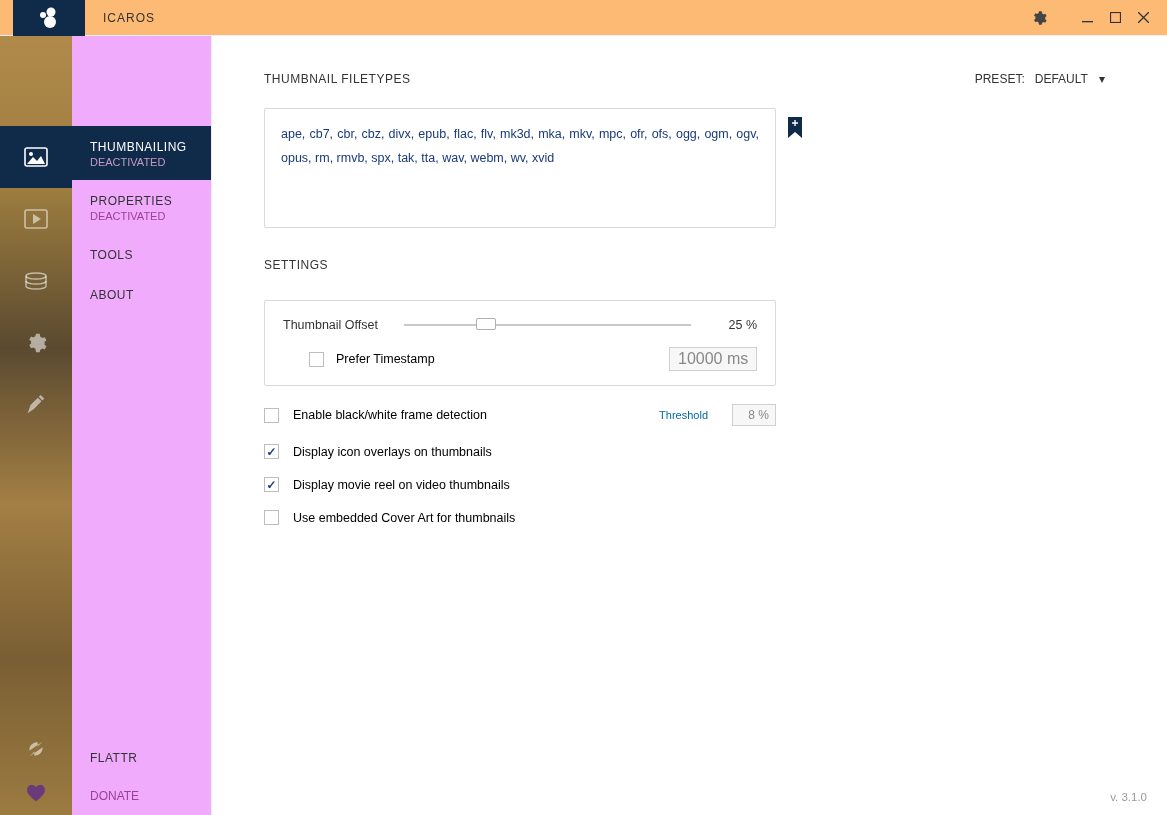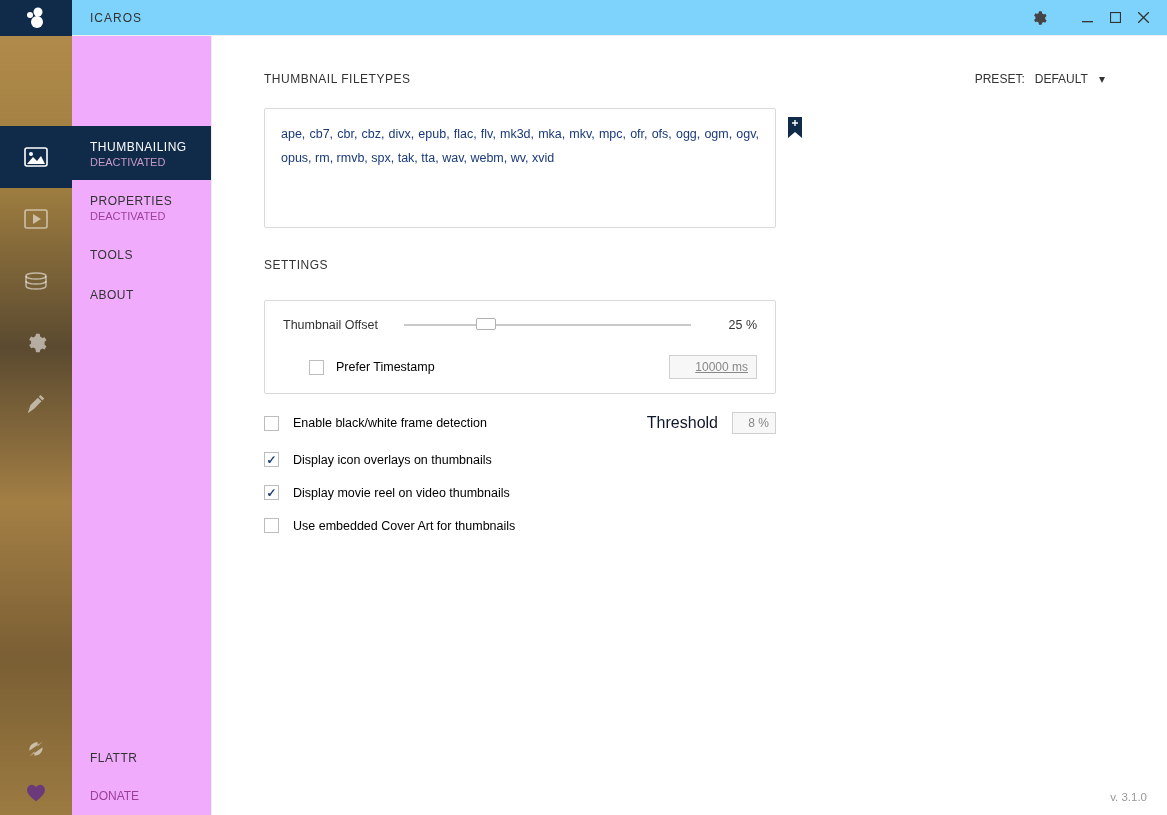--- a/index.html
+++ b/index.html
@@ -1,20 +1,20 @@
 <!DOCTYPE html>
 <html><head>
 <meta charset="utf-8">
 <style>
   * { box-sizing: border-box; }
   html, body { margin:0; padding:0; height:100%; font-family: "Segoe UI", Tahoma, sans-serif; font-size:13px; color:#333; }
   body { width:1167px; height:815px; background:#fff; overflow:hidden; position:relative; }
 
   
-  .titlebar { height:36px; background:#7dd3fc; display:flex; align-items:center; border-bottom:1px solid #eee; }
+  .titlebar { height:36px; background:#fdba74; display:flex; align-items:center; border-bottom:1px solid #eee;padding-left:13px; }
   .titlebar .logo-box { width:72px; height:36px; background:#102a4a; display:flex; align-items:center; justify-content:center; }
   .titlebar .title { margin-left:18px; letter-spacing:1px; color:#333; font-size:12px; }
   .titlebar .spacer { flex:1; }
   .titlebar .win-btn { width:28px; height:28px; display:flex; align-items:center; justify-content:center; color:#333; cursor:pointer; }
   .titlebar .gear-area { margin-right:20px; }
 
   
   .iconstrip { position:absolute; top:36px; left:0; width:72px; height:779px;
     background: linear-gradient(to bottom, #b08a4a 0%, #9c7c3f 20%, #5b4a30 40%, #a37f44 60%, #7a5f34 80%, #9c7b41 100%);
     filter: blur(0px);
@@ -48,36 +48,36 @@
   .dropdown-caret { color:#333; }
 
   .filetypes-box { position:relative; border:1px solid #d9d9d9; border-radius:2px; padding:14px 16px; min-height:120px; width:512px; }
   .filetypes-text { color:#1a3a7a; font-size:12.5px; line-height:1.9; text-align:justify; }
   .bookmark { position:absolute; right:-28px; top:8px; }
 
   .settings-h { font-size:12px; letter-spacing:0.5px; margin-top:30px; margin-bottom:28px; }
   .settings-box { border:1px solid #d9d9d9; border-radius:2px; padding:16px 18px 14px 18px; width:512px; }
   .row { display:flex; align-items:center; }
   .row .lbl { font-size:12.5px; color:#333; }
-  .slider-row { gap:12px; margin-bottom:22px; }
+  .slider-row { gap:12px; margin-bottom:14px; }
   .slider-track { flex:1; position:relative; height:16px; margin:0 14px; }
   .slider-rail { position:absolute; top:7px; left:0; right:0; height:2px; background:#c9c9c9; }
   .slider-thumb { position:absolute; top:1px; width:20px; height:12px; background:#fff; border:1px solid #b0b0b0; border-radius:2px; }
   .pct { font-size:12.5px; color:#333; min-width:40px; text-align:right; }
   .sub-row { margin-left:26px; display:flex; align-items:center; gap:12px; }
-  .num-input { width:88px; height:24px; border:1px solid #d0d0d0; background:#f7f7f7; color:#888; font-size:12px; text-align:right; padding:0 8px;text-decoration:underline; }
+  .num-input { width:88px; height:24px; border:1px solid #d0d0d0; background:#f7f7f7; color:#888; font-size:16px; text-align:right; padding:0 8px; }
 
   .check-row { display:flex; align-items:center; gap:14px; margin-top:18px; width:512px; }
   .check-row.indent { margin-left:34px; margin-top:14px; }
   .checkbox { width:15px; height:15px; border:1px solid #bdbdbd; background:#fff; display:flex; align-items:center; justify-content:center; flex-shrink:0; }
   .checkbox.checked::after { content:"✓"; color:#1a3a7a; font-size:12px; font-weight:bold; line-height:1; }
   .check-label { font-size:12.5px; color:#000000; }
   .check-label.disabled { color:#b9b9b9; }
   .check-row .spacer { flex:1; }
-  .thresh-label { font-size:16px; color:#0f172a; }
+  .thresh-label { font-size:11px; color:#0369a1; margin-right:10px; }
   .thresh-box { width:44px; height:22px; border:1px solid #d0d0d0; background:#f7f7f7; color:#888; font-size:12px; text-align:right; padding:0 6px; display:flex; align-items:center; justify-content:flex-end; }
 
   .version { position:absolute; right:20px; bottom:12px; font-size:11.5px; color:#999; }
 
   svg { display:block; }
 </style>
 </head>
 <body>
 
 <div class="titlebar">

